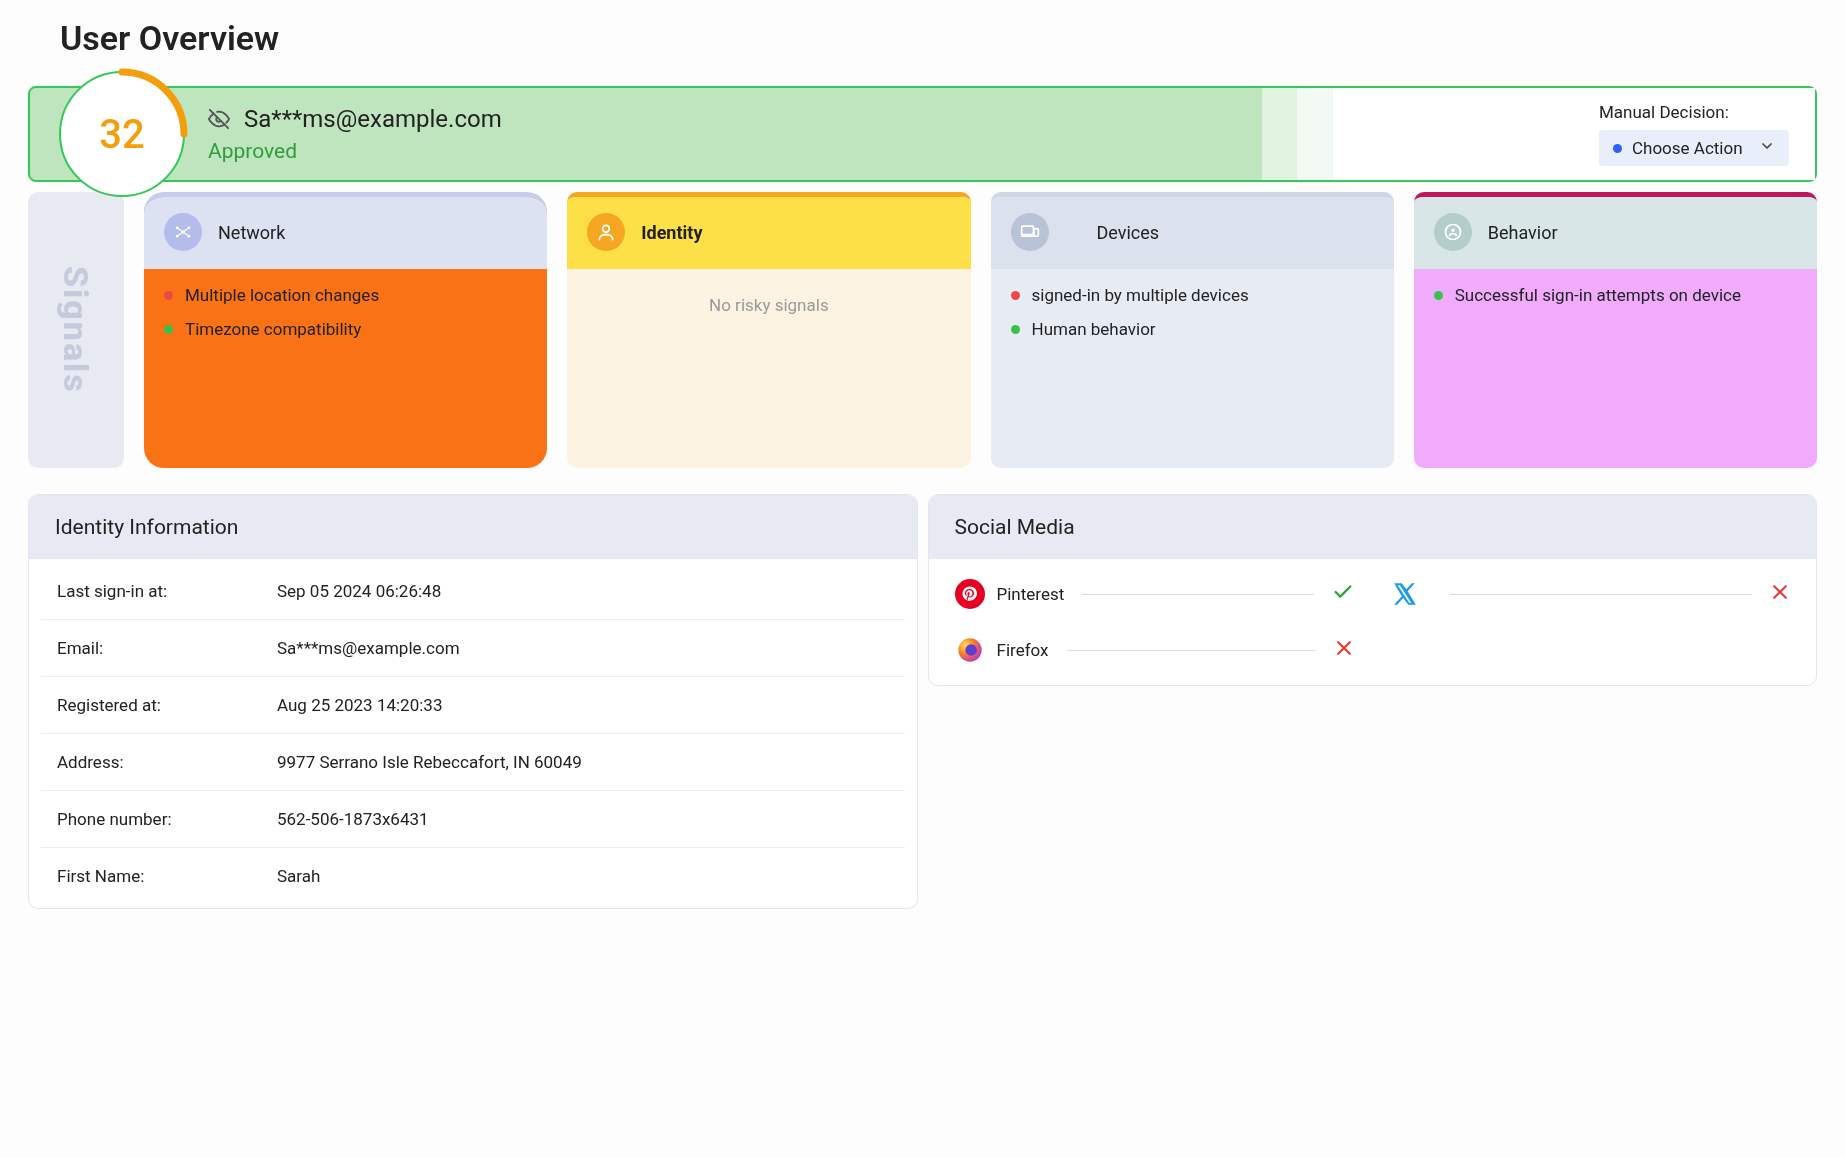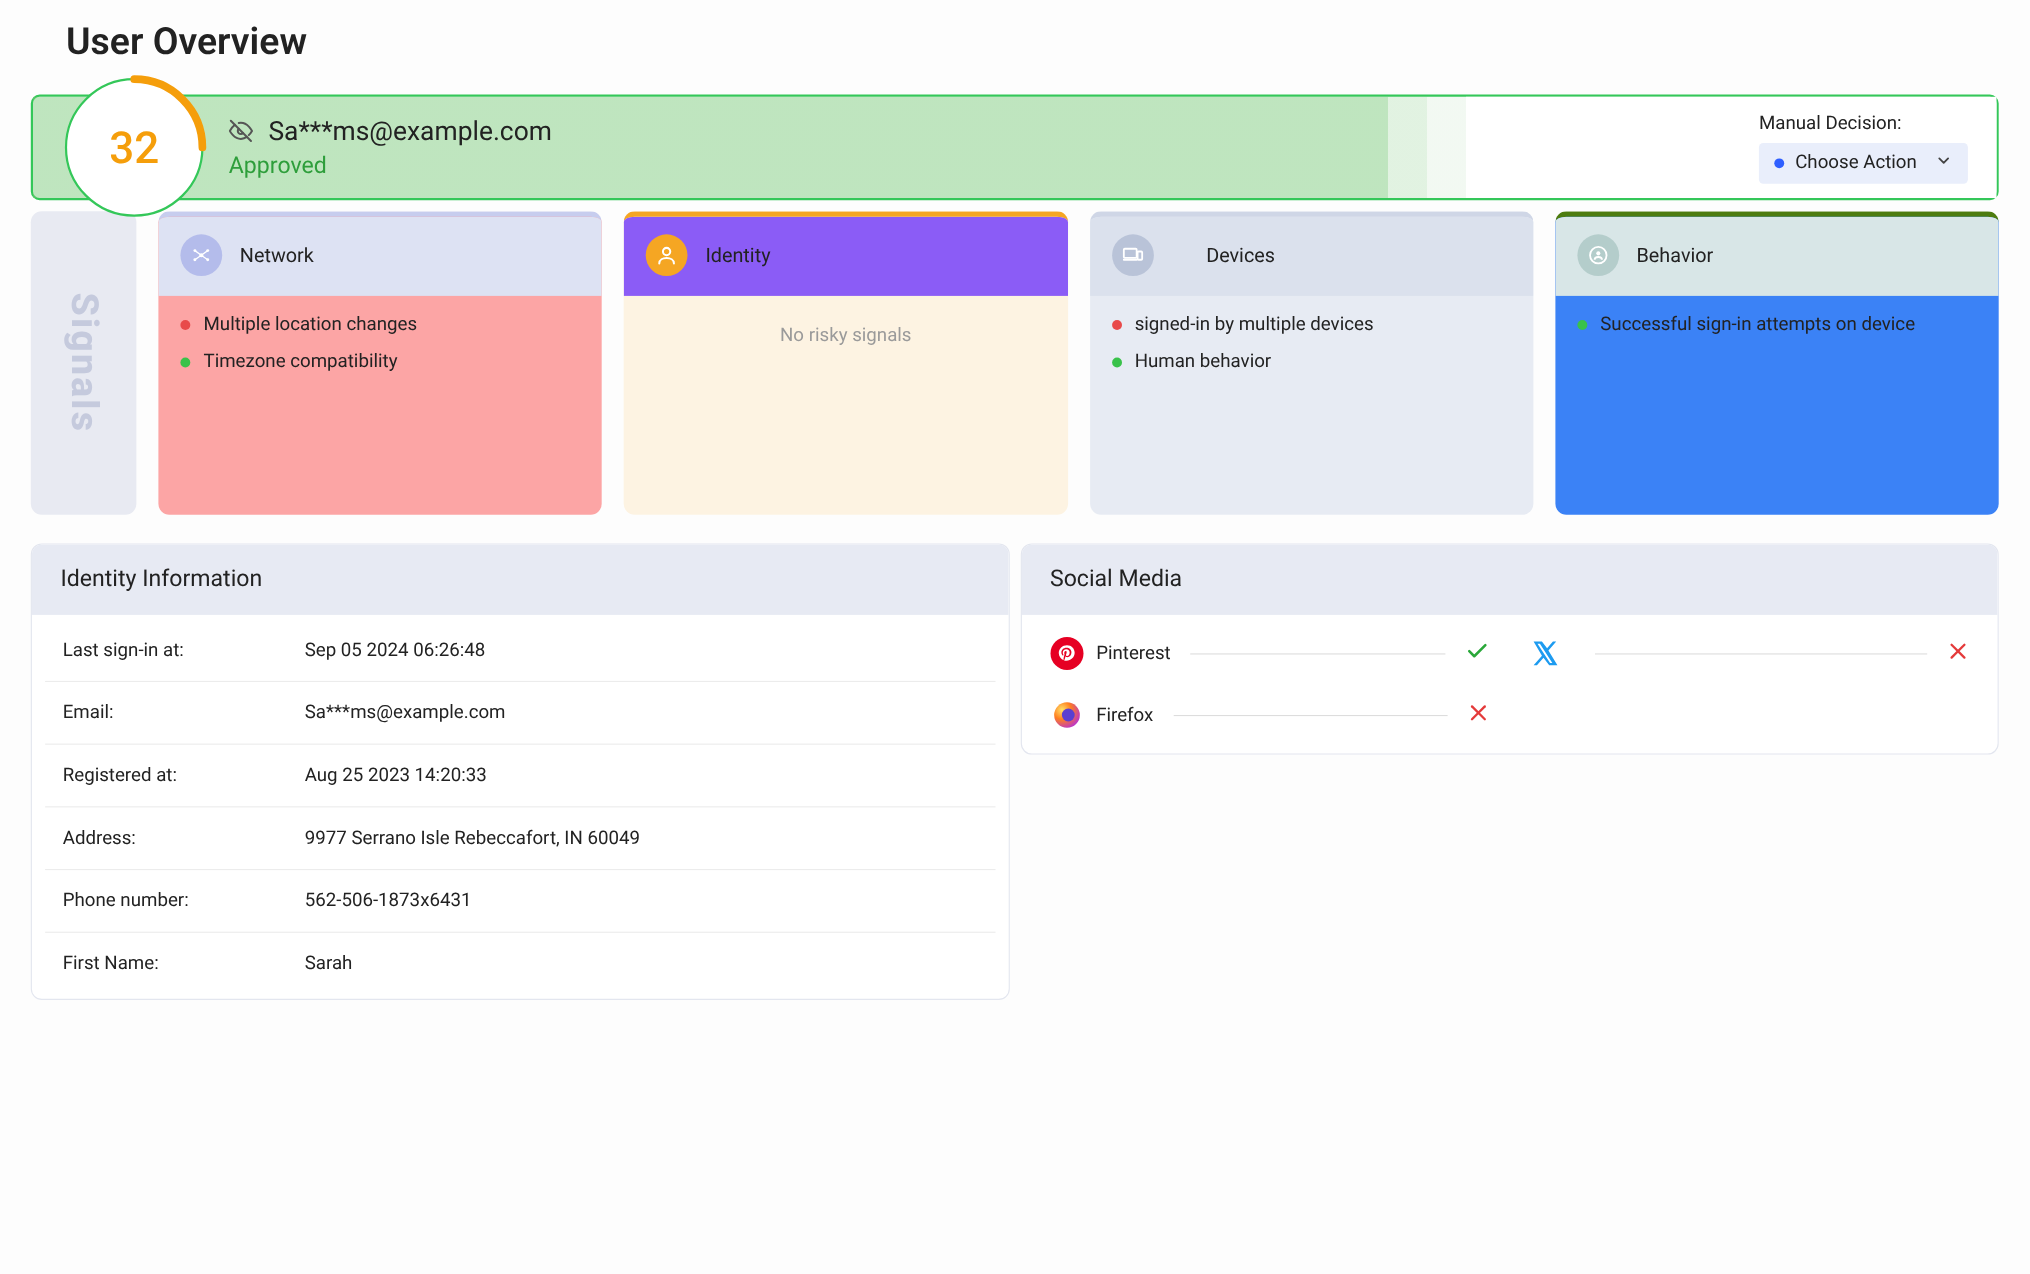--- a/index.html
+++ b/index.html
@@ -122,31 +122,31 @@
     color: #c5cadd;
     letter-spacing: 2px;
   }
   .signal-card {
     flex: 1 1 0;
     border-radius: 10px;
     overflow: hidden;
     display: flex; flex-direction: column;
     min-height: 276px;
   }
-  .network-card { background: #fca5a5; border-top: 5px solid #c7cdee; }
+  .network-card { background: #f97316; border-top: 5px solid #c7cdee; border-radius: 20px; }
   .identity-card { background: #fdf3e2; border-top: 5px solid #f5a623; }
   .devices-card  { background: #e7ebf3; border-top: 5px solid #cfd6e6; }
-  .behavior-card { background: #3b82f6; border-top: 5px solid #4d7c0f; }
+  .behavior-card { background: #f0abfc; border-top: 5px solid #be185d; }
 
   .card-head {
     display: flex; align-items: center; gap: 16px;
     padding: 16px 20px 18px 20px;
   }
   .network-card .card-head { background: #dde2f3; }
-  .identity-card .card-head { background: #8b5cf6; }
+  .identity-card .card-head { background: #fde047; font-weight: bold; }
   .devices-card .card-head  { background: #dbe1ed; gap: 48px; }
   .behavior-card .card-head { background: #d8e6e7; }
 
   .card-icon {
     width: 38px; height: 38px; border-radius: 50%;
     display: flex; align-items: center; justify-content: center;
     color: #fff;
     flex: 0 0 auto;
   }
   .network-card .card-icon { background: #b4bceb; }

